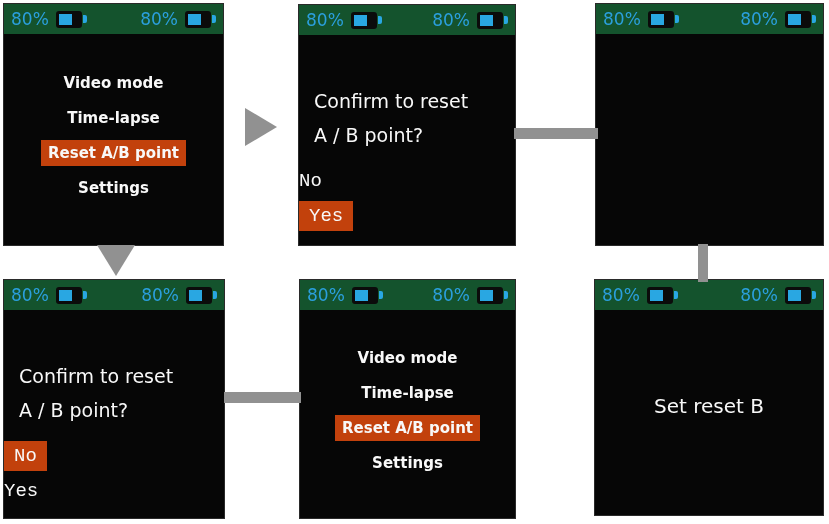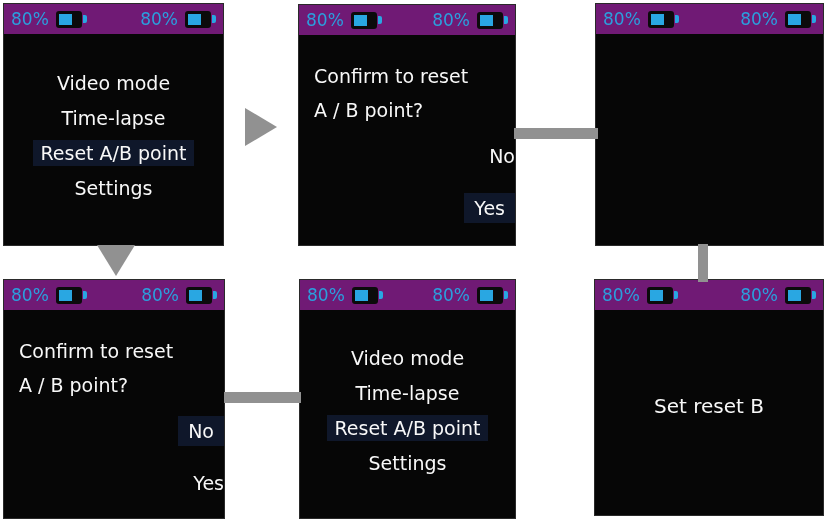--- a/index.html
+++ b/index.html
@@ -1,39 +1,39 @@
 <!DOCTYPE html>
 <html><head>
 <meta charset="utf-8">
 <style>
   html,body{margin:0;padding:0;background:#ffffff;}
   body{font-family:"DejaVu Sans","Liberation Sans",sans-serif;}
   #stage{position:relative;width:829px;height:524px;background:#ffffff;overflow:hidden;}
 
   
   .screen{position:absolute;background:#060606;box-shadow:0 0 0 1px #2a2a2a;}
-  .statusbar{height:30px;background:#701a75;display:flex;justify-content:space-between;align-items:center;padding:0 7px;box-sizing:border-box;}
+  .statusbar{height:30px;background:#14532d;display:flex;justify-content:space-between;align-items:center;padding:0 7px;box-sizing:border-box;}
   .bgroup{display:flex;align-items:center;gap:7px;}
   .pct{color:#2b9fdd;font-size:17px;line-height:17px;}
   .battery{display:inline-flex;align-items:center;}
   .bbody{width:26px;height:17px;background:#0b0b0b;border-radius:3px;display:flex;align-items:center;padding:3px;box-sizing:border-box;}
   .bfill{width:66%;height:100%;background:#29a7e2;}
   .bnub{width:4px;height:8px;background:#29a7e2;margin-left:1px;border-radius:0 2px 2px 0;}
 
   .content{position:absolute;top:30px;left:0;right:0;bottom:0;background:#060606;color:#f8f8f8;}
 
   
   .menu{display:flex;flex-direction:column;justify-content:center;align-items:center;gap:9px;padding-bottom:8px;}
-  .menu-item{font-size:19px;line-height:26px;white-space:nowrap;}
-  .hl{background:#0f172a;padding:0 7px;display:inline-block;}
-
-  
-  .confirm{display:flex;flex-direction:column;padding-top:24px;box-sizing:border-box;}
+  .menu-item{font-size:15px;line-height:26px;white-space:nowrap;font-weight:bold;}
+  .hl{background:#c2410c;padding:0 7px;display:inline-block;}
+
+  
+  .confirm{display:flex;flex-direction:column;padding-top:18px;box-sizing:border-box;margin-top:31px;}
   .prompt{padding-left:15px;font-size:19px;line-height:34px;}
-  .options{display:flex;flex-direction:column;align-items:flex-end;margin-top:14px;gap:22px;}
+  .options{display:flex;flex-direction:column;align-items:flex-start;margin-top:14px;gap:5px;font-family:Liberation Mono, monospace;}
   .option{font-size:19px;line-height:30px;}
   .option .hl{padding:0 10px;}
 
   
   .single{display:flex;align-items:center;justify-content:center;font-size:20px;padding-bottom:14px;box-sizing:border-box;}
 
   
   .connector{position:absolute;background:#919191;}
   .arrow-right{position:absolute;width:0;height:0;border-top:19px solid transparent;border-bottom:19px solid transparent;border-left:32px solid #919191;}
   .arrow-down{position:absolute;width:0;height:0;border-left:19px solid transparent;border-right:19px solid transparent;border-top:31px solid #919191;}

